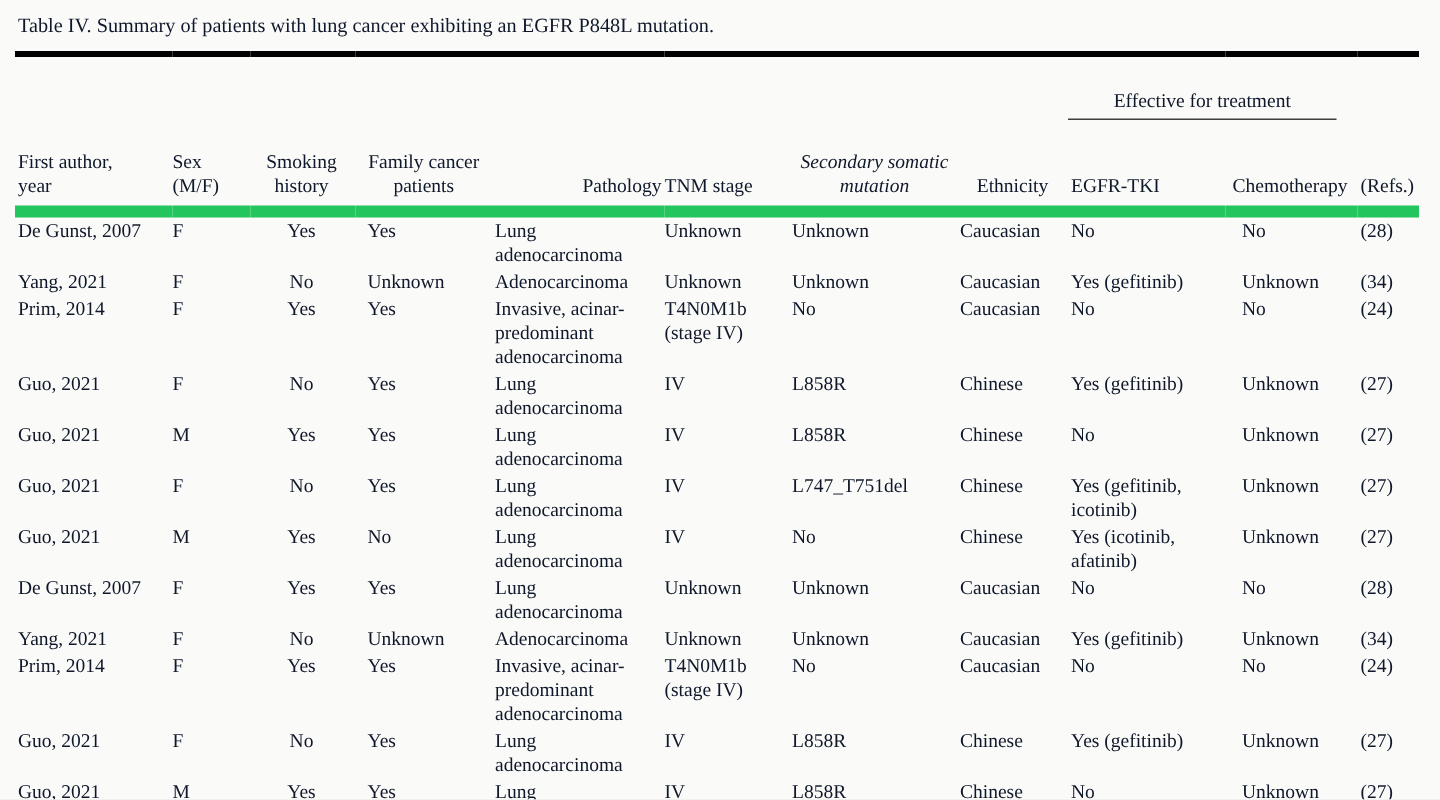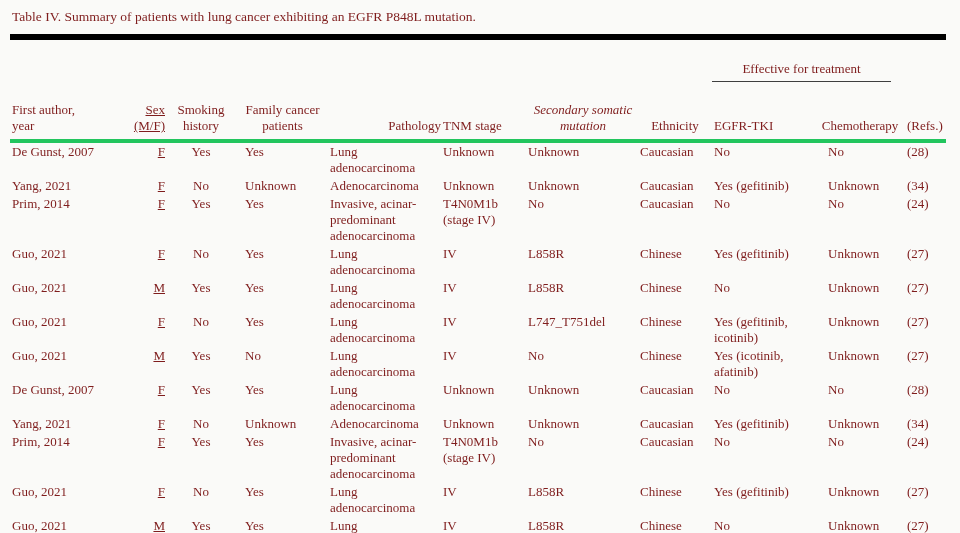--- a/index.html
+++ b/index.html
@@ -1,18 +1,18 @@
 <!DOCTYPE html>
 <html><head>
 <meta charset="utf-8">
 <style>
   html, body { margin: 0; padding: 0; background: #e9e9e9; }
   .page {
     width: 960px; height: 533px; box-sizing: border-box;
-    background: #fafaf8; color: #7f1d1d;
+    background: #fafaf8; color: #0f172a;
     padding: 9px 14px 0 10px; overflow: hidden;
     font-family: "Liberation Serif", "DejaVu Serif", serif;
   }
   .title { font-size: 13.5px; margin: 0 0 9px 2px; }
 
   table {
     width: 100%; border-collapse: collapse; table-layout: fixed;
     font-size: 13px; line-height: 16px;
   }
   th, td {
@@ -26,33 +26,33 @@
   col.c-family    { width: 93px; }
   col.c-pathology { width: 113px; }
   col.c-tnm       { width: 85px; }
   col.c-mutation  { width: 112px; }
   col.c-ethnicity { width: 72px; }
   col.c-egfr      { width: 105px; }
   col.c-chemo     { width: 88px; }
   col.c-refs      { width: 41px; }
 
   thead th { vertical-align: bottom; padding-bottom: 5px; }
-  thead tr.spanner-row th { border-top: 6px solid #000000; padding: 0; }
-  thead tr.header-row th  { border-bottom: 4px solid #22c55e; }
+  thead tr.spanner-row th { border-top: 4px solid #000000; padding: 0; }
+  thead tr.header-row th  { border-bottom: 8px solid #22c55e; }
   tbody tr:last-child td  { border-bottom: 2px solid #3f3f3f; }
 
   .spanner-cell { vertical-align: bottom; }
   .spanner-label {
     text-align: center; border-bottom: 1px solid #3f3f3f;
     margin: 0 14px 3px 0; padding: 5px 0 4px 0; font-size: 13px;
   }
 
   
   th.col-author, td.col-author { padding-left: 2px; }
-  .col-sex      { text-align: right; text-decoration: underline; }
+  .col-sex      { text-align: left; }
   .col-smoking  { text-align: center; }
   th.col-family    { text-align: center; }
   td.col-family    { padding-left: 8px; }
   th.col-pathology { text-align: right; }
   th.col-mutation  { text-align: center; font-style: italic; }
   th.col-ethnicity { text-align: center; }
   th.col-chemo     { text-align: center; }
   td.col-chemo     { padding-left: 11px; }
   th.col-egfr, td.col-egfr { padding-left: 2px; }
   th.col-refs, td.col-refs { padding-left: 2px; }

